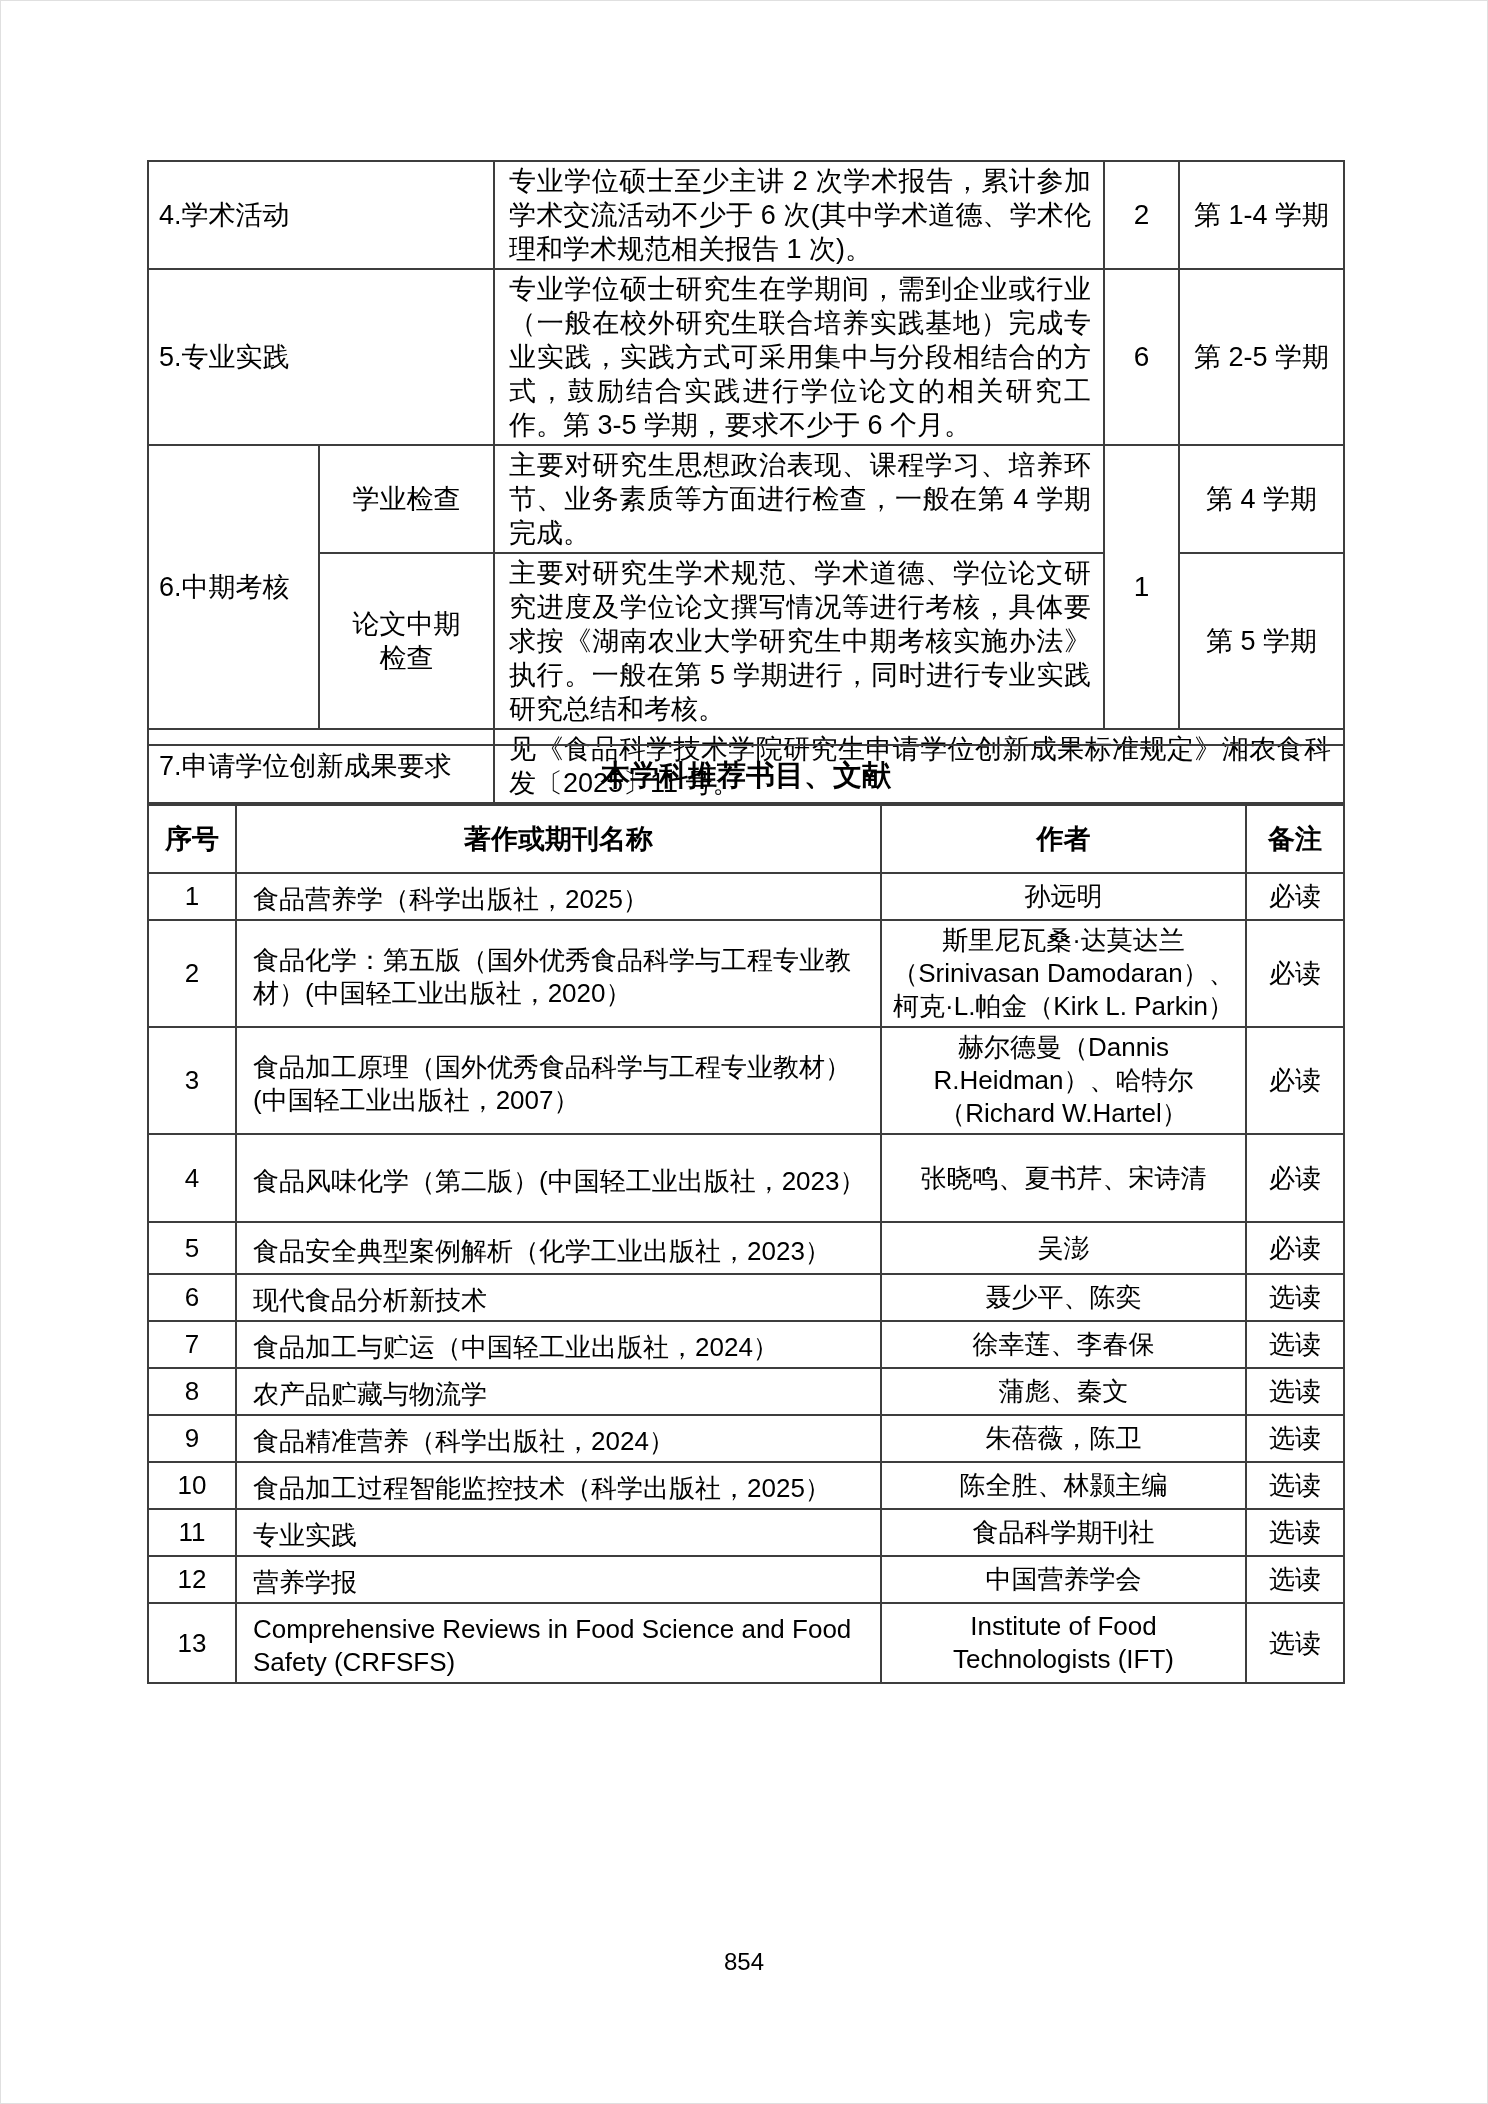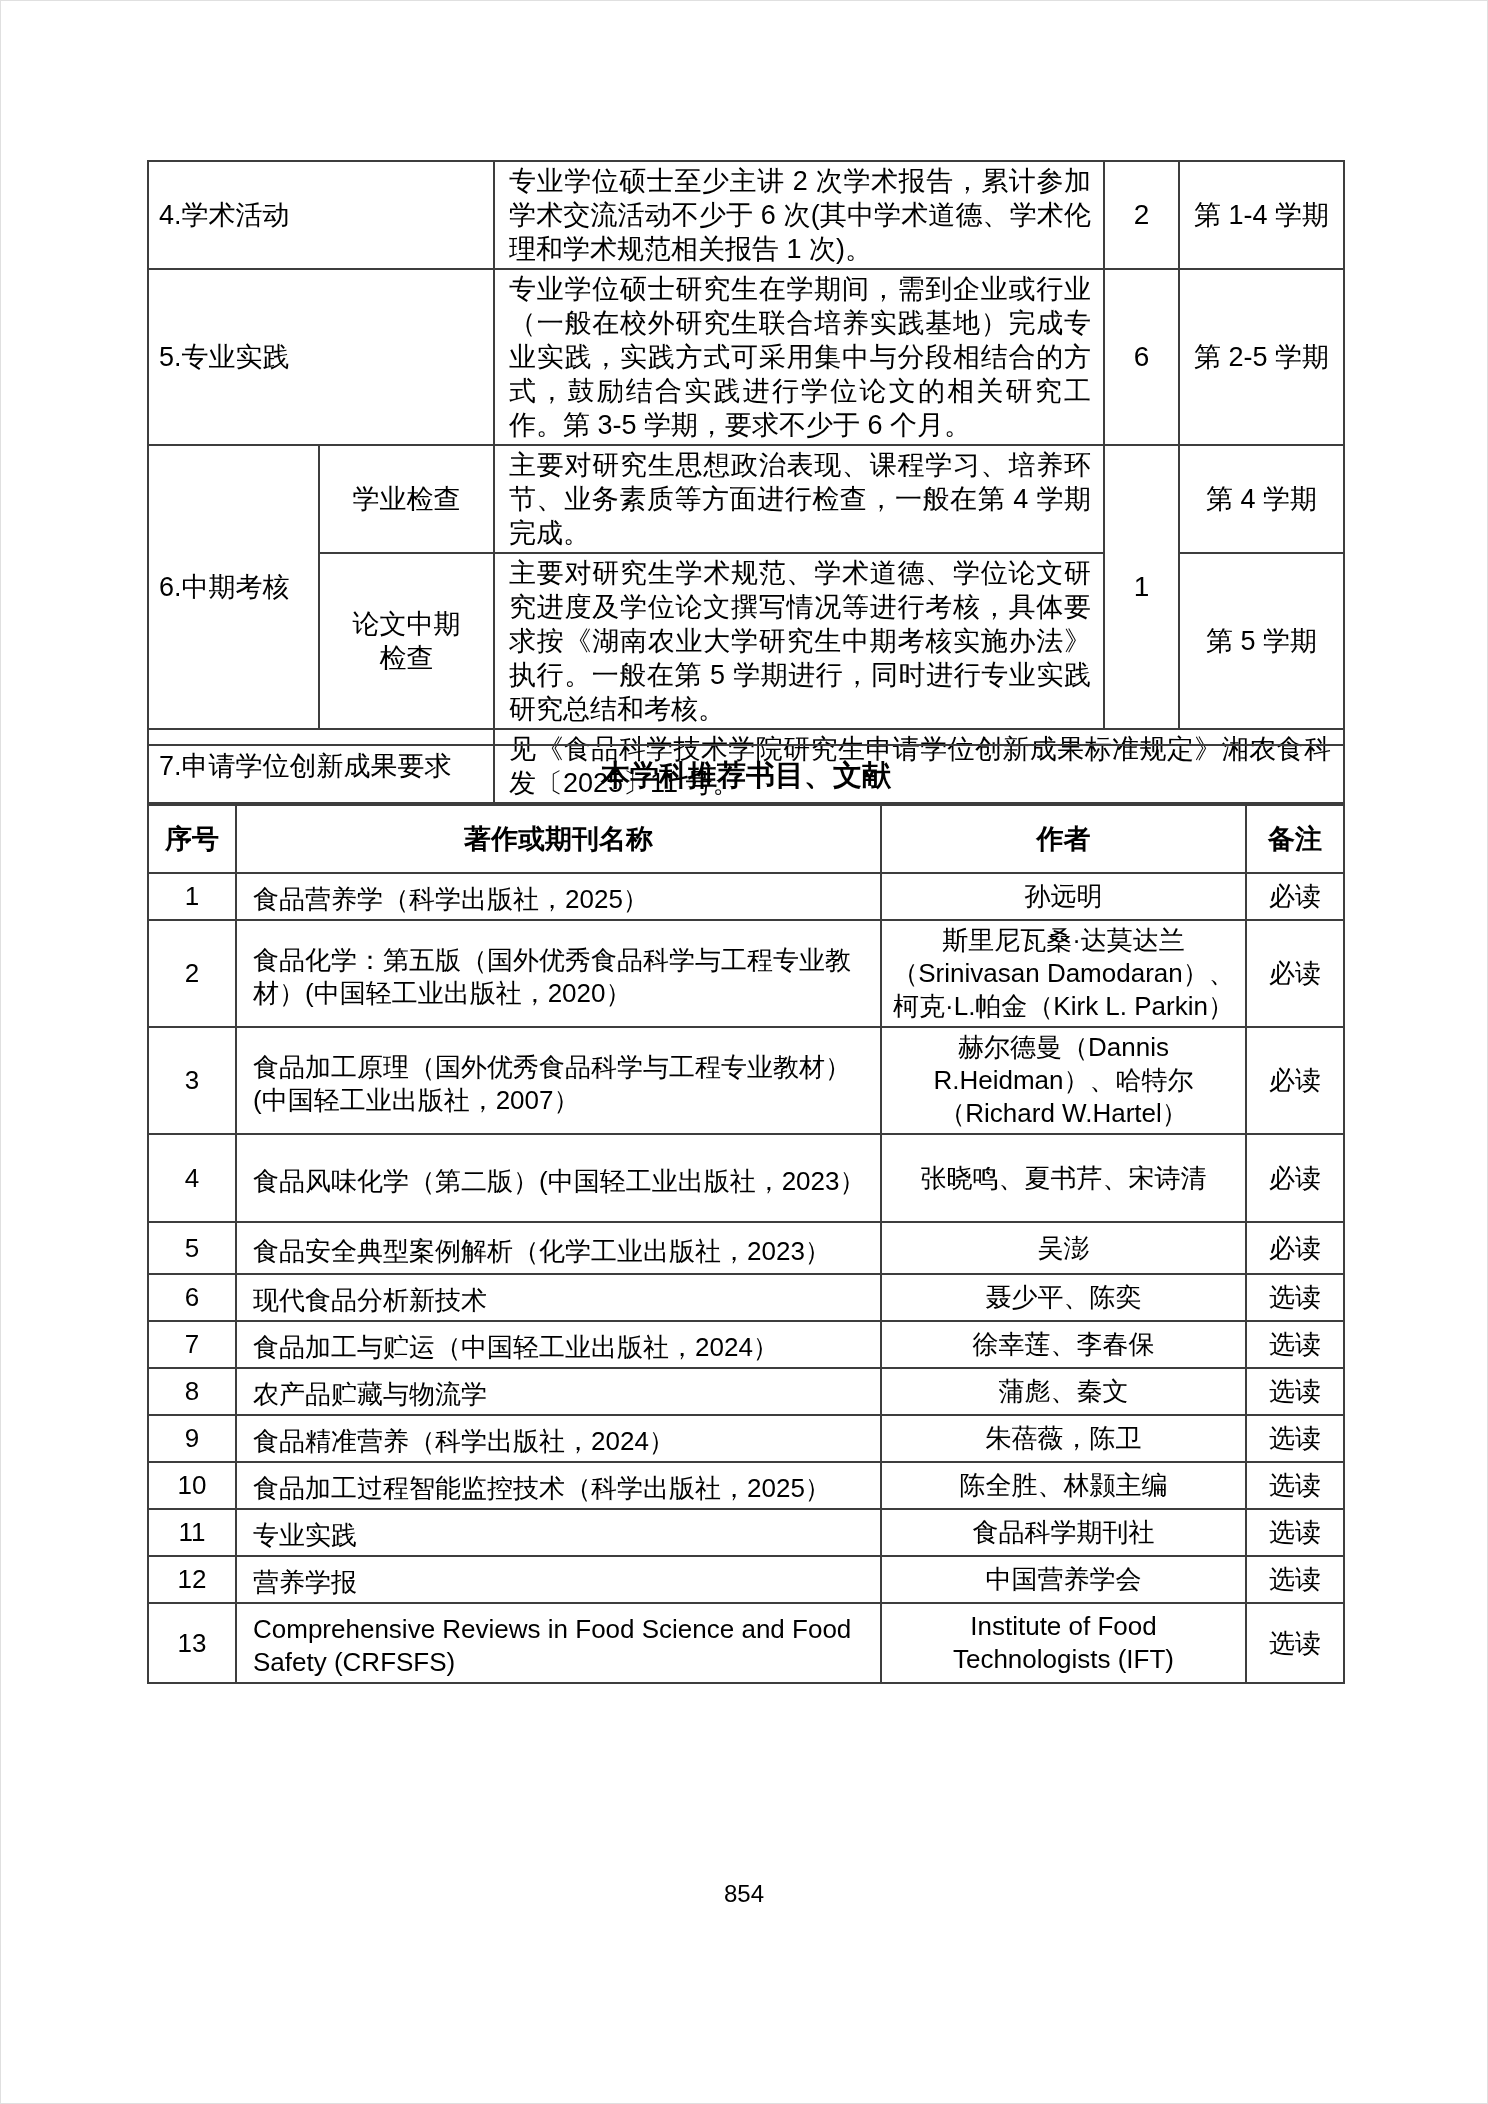--- a/index.html
+++ b/index.html
@@ -41,21 +41,21 @@
   }
   .books th.colhead{
     text-align:center;font-weight:bold;font-size:27px;height:64px;
   }
   .books td.no{text-align:center;}
   .books td.title{text-align:left;padding:9px 10px 3px 16px;}
   .books td.author{text-align:center;padding:3px 8px;}
   .books td.note{text-align:center;}
   
   .pageno{
-    position:absolute;left:0;top:1880px;width:100%;
+    position:absolute;left:0;top:1948px;width:100%;
     text-align:center;font-size:24px;
   }
 </style>
 </head>
 <body>
 
 <div class="page">
 
   <table class="train">
     <colgroup>

